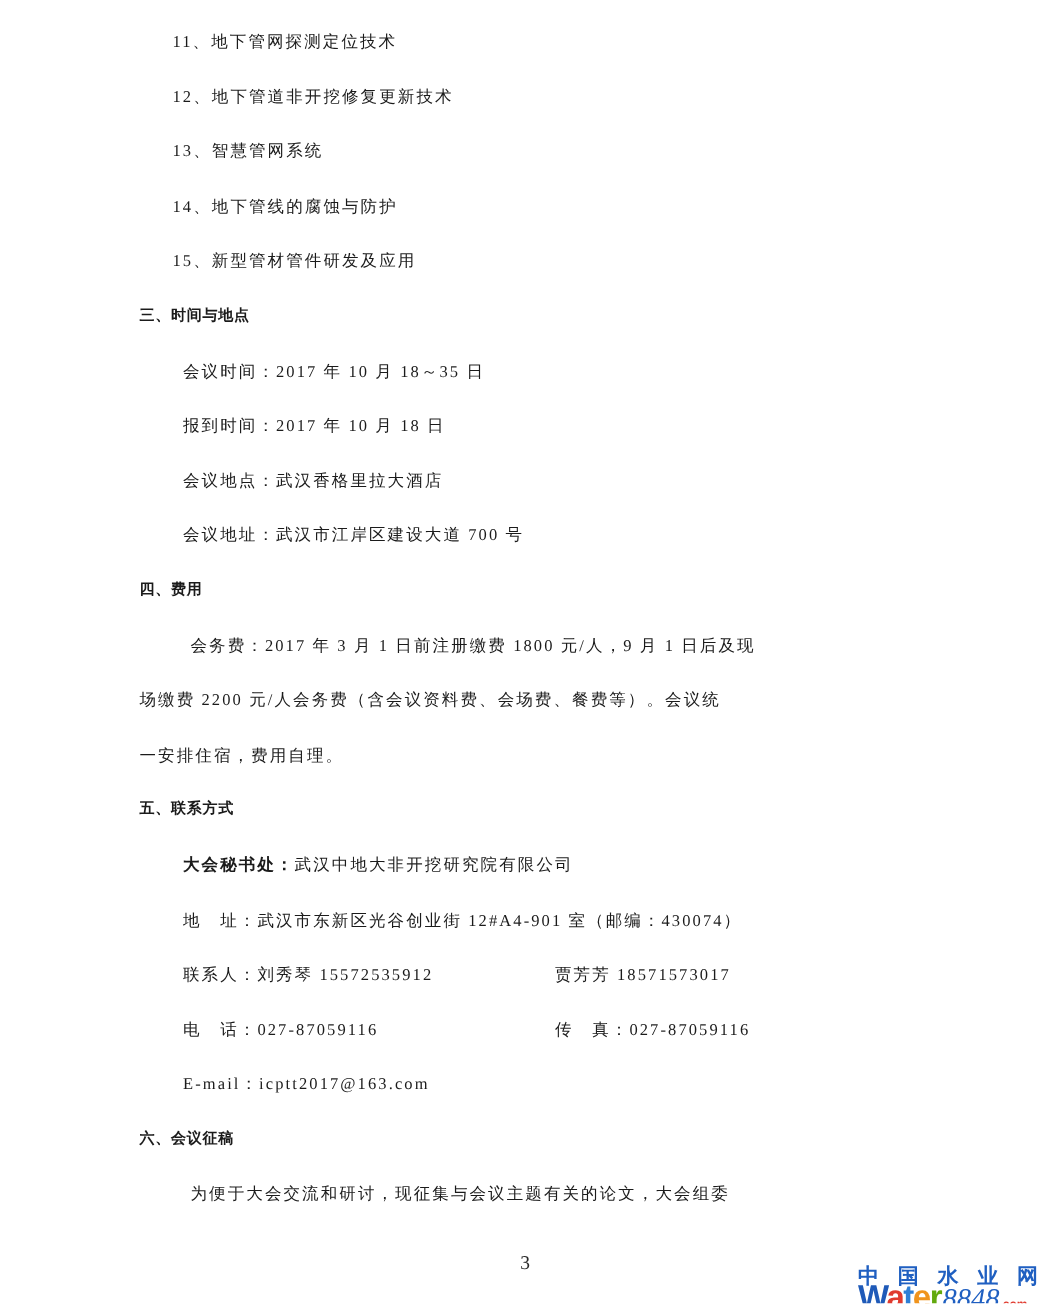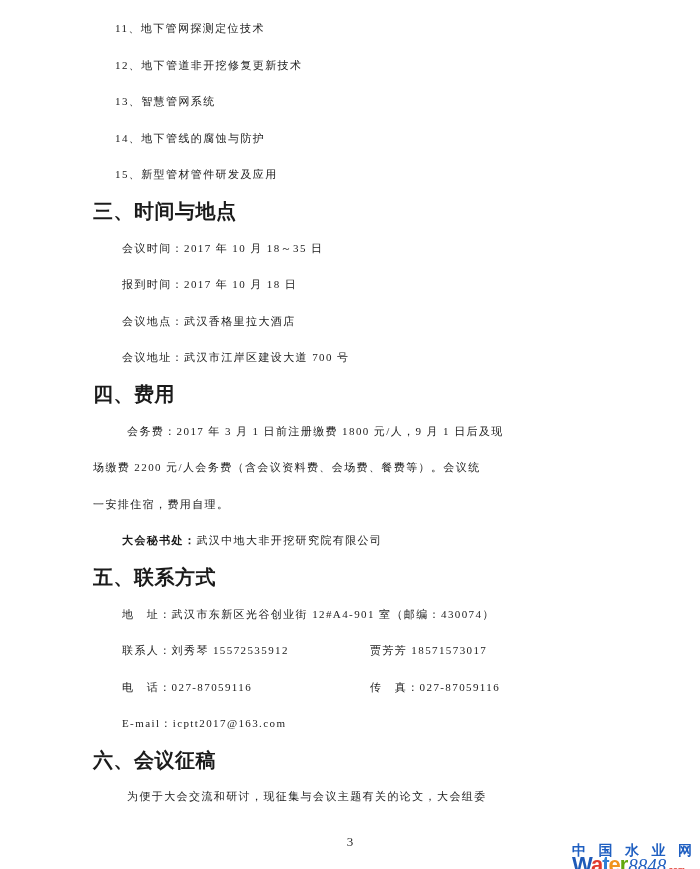--- a/index.html
+++ b/index.html
@@ -10,21 +10,21 @@
     font-family:"Liberation Serif","DejaVu Serif",serif;
     color:#1b1b1b;
     overflow:hidden;
   }
   .content { position:absolute; left:93px; top:10px; width:514px; }
   .line {
     height:36.6px; line-height:36.6px;
     font-size:11px; letter-spacing:1.4px;
     white-space:nowrap;
   }
-  .heading { font-weight:bold; letter-spacing:0.5px; font-size:20px; }
+  .heading { font-weight:bold; letter-spacing:0.5px; font-size:10px; }
   .li     { padding-left:22px; }
   .sub    { padding-left:29px; }
   .indent { padding-left:34px; }
   .cols   { display:flex; }
   .cols .col1 { width:248px; flex:none; }
   .bold   { font-weight:bold; }
 
   .page-number {
     position:absolute; top:834px; left:0; width:100%;
     text-align:center; font-size:13px; color:#2a2a2a;
@@ -68,24 +68,24 @@
     </section>
 
     <section>
       <div class="line heading">四、费用</div>
       <div class="line indent">会务费：2017 年 3 月 1 日前注册缴费 1800 元/人，9 月 1 日后及现</div>
       <div class="line">场缴费 2200 元/人会务费（含会议资料费、会场费、餐费等）。会议统</div>
       <div class="line">一安排住宿，费用自理。</div>
     </section>
 
     <section>
+      <div class="line heading">五、联系方式</div>
       <div class="line sub">
         <span class="bold">大会秘书处：</span><span>武汉中地大非开挖研究院有限公司</span>
       </div>
-      <div class="line heading">五、联系方式</div>
       <div class="line sub">地　址：武汉市东新区光谷创业街 12#A4-901 室（邮编：430074）</div>
       <div class="line sub cols">
         <span class="col1">联系人：刘秀琴 15572535912</span>
         <span>贾芳芳 18571573017</span>
       </div>
       <div class="line sub cols">
         <span class="col1">电　话：027-87059116</span>
         <span>传　真：027-87059116</span>
       </div>
       <div class="line sub cols">

